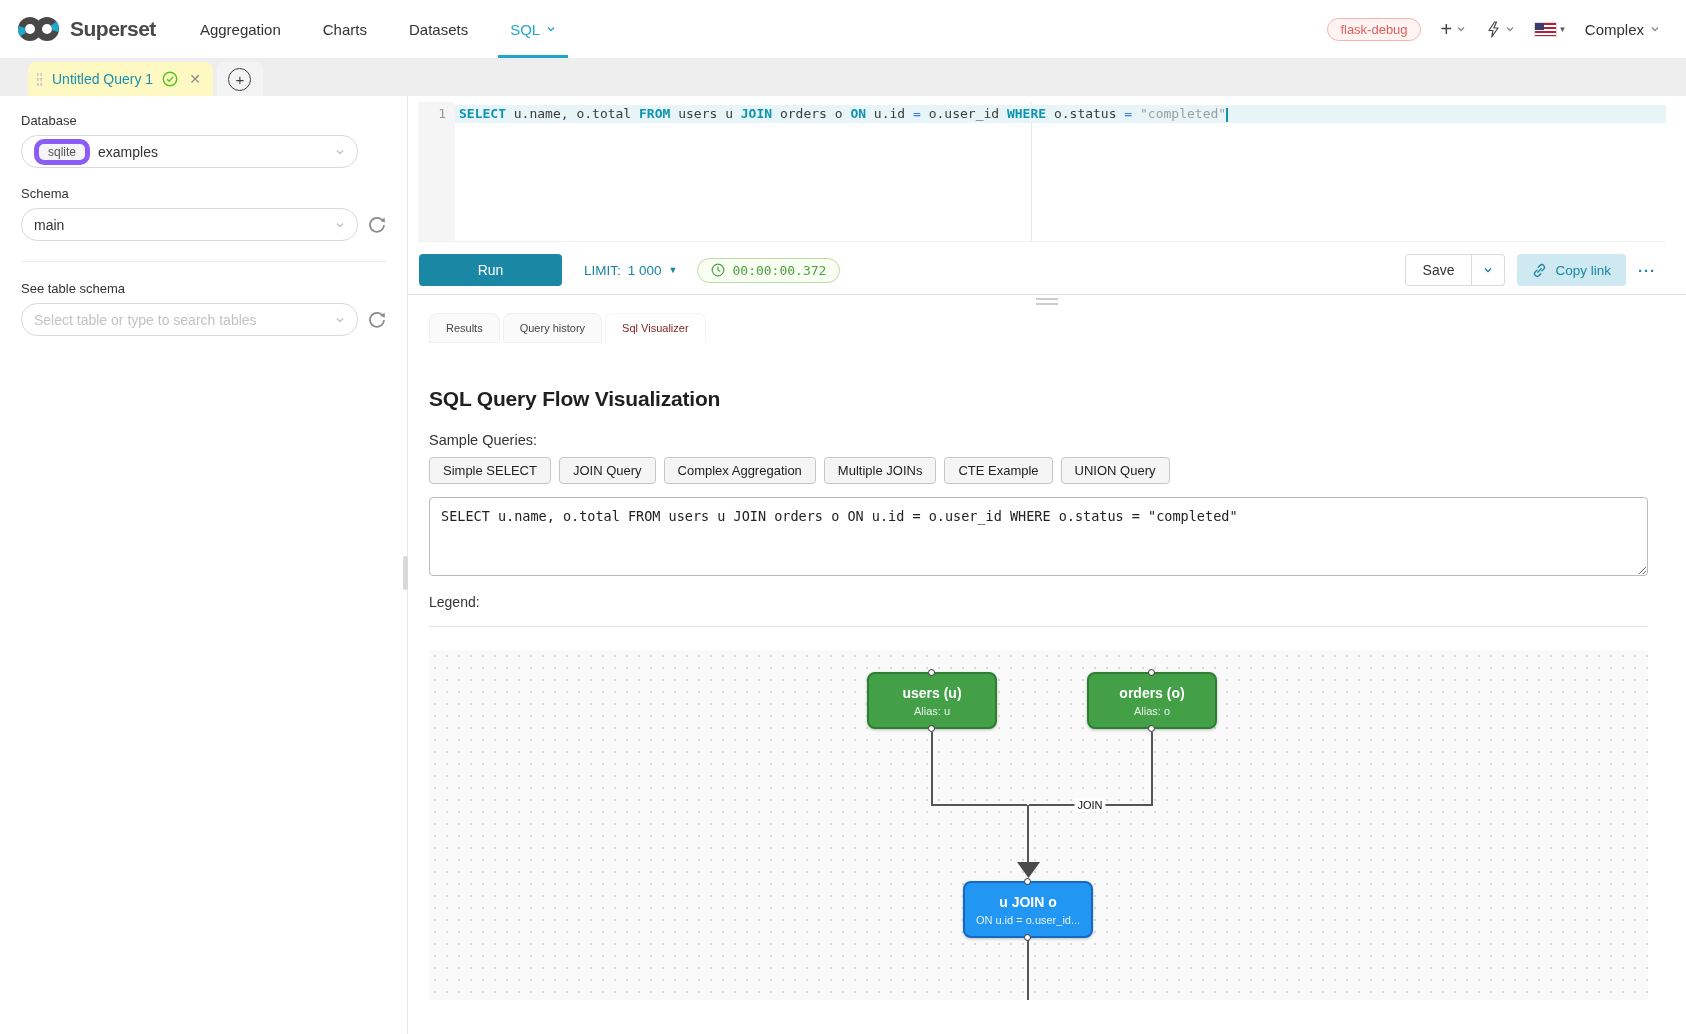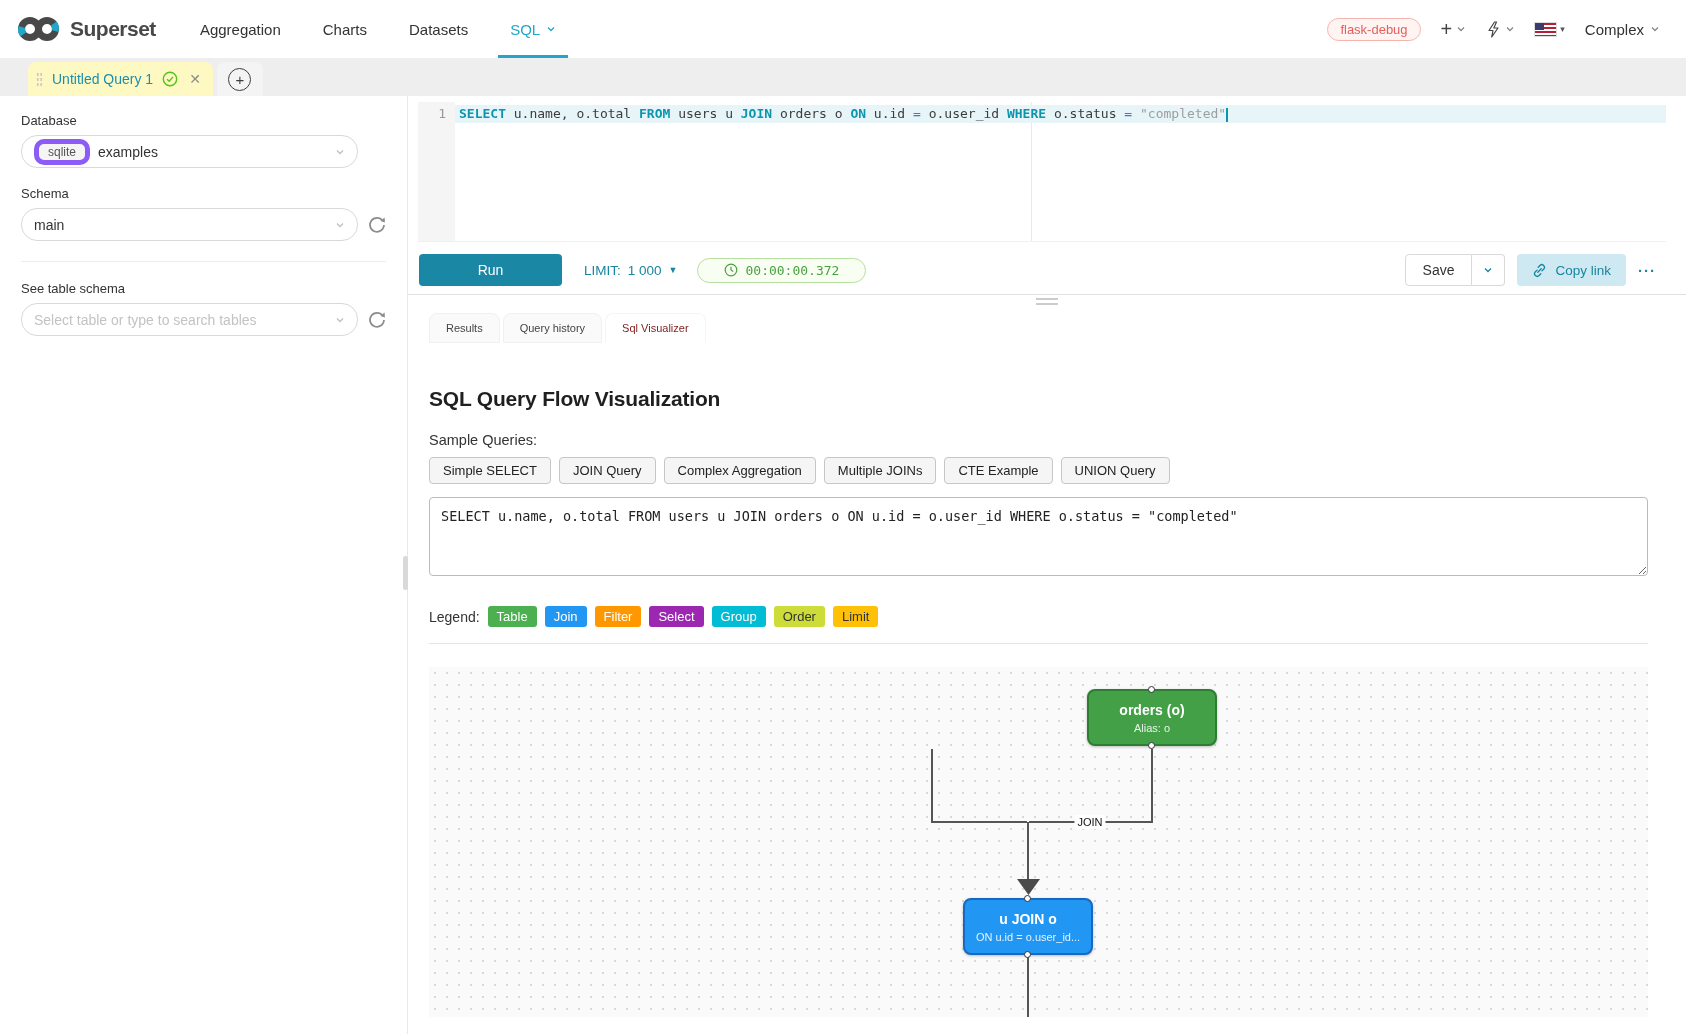--- a/index.html
+++ b/index.html
@@ -58,21 +58,21 @@
   .tok-kw { color:#0d95b0; font-weight:bold; }
   .tok-op { color:#3e77dd; }
   .tok-str { color:#9e9e9e; }
   .cursor { display:inline-block; width:2px; height:14px; background:#0d95b0; vertical-align:middle; }
 
   
   .run-row { display:flex; align-items:center; margin:12px 30px 0 11px; height:32px; }
   .run-btn { width:143px; height:32px; background:#1a87a5; color:#fff; font-size:14px; border:none; border-radius:4px; cursor:pointer; }
   .limit-group { display:flex; align-items:center; gap:7px; margin-left:22px; color:#1985a0; font-size:13.5px; cursor:pointer; }
   .limit-caret { font-size:9px; color:#1985a0; }
-  .timer { display:flex; align-items:center; gap:7px; margin-left:20px; border:1px solid #b7dfa2; background:#f8fff2; color:#4aa03f; border-radius:14px; padding:4px 26px; font-family:"DejaVu Sans Mono", monospace; font-size:13px; }
+  .timer { display:flex; align-items:center; gap:7px; margin-left:20px; border:1px solid #b7dfa2; background:#f8fff2; color:#4aa03f; border-radius:14px; padding:4px 13px; font-family:"DejaVu Sans Mono", monospace; font-size:13px; }
   .toolbar-right { margin-left:auto; display:flex; align-items:center; gap:12px; }
   .save-group { display:flex; }
   .save-btn { height:32px; padding:0 17px; background:#fff; border:1px solid #d9d9d9; border-radius:4px 0 0 4px; font-size:14px; color:#333; cursor:pointer; }
   .save-caret-btn { height:32px; width:33px; background:#fff; border:1px solid #d9d9d9; border-left:none; border-radius:0 4px 4px 0; display:flex; align-items:center; justify-content:center; cursor:pointer; }
   .copy-link-btn { height:32px; display:flex; align-items:center; gap:8px; padding:0 15px; background:#cfe9f2; color:#1985a0; border:none; border-radius:4px; font-size:13.5px; cursor:pointer; }
   .more-btn { color:#1985a0; font-size:15px; font-weight:bold; letter-spacing:1px; cursor:pointer; }
 
   
   .south { margin-top:8px; border-top:1px solid #e0e0e0; position:relative; }
   .split-handle { position:absolute; top:3px; left:50%; transform:translateX(-50%); width:22px; height:7px; border-top:2px solid #ccc; border-bottom:2px solid #ccc; cursor:row-resize; }
@@ -82,21 +82,21 @@
 
   
   .panel { padding:44px 38px 0 21px; }
   .panel h2 { font-size:21px; color:#1f1f1f; letter-spacing:-0.2px; }
   .auto-row { display:flex; align-items:center; gap:9px; margin-top:21px; font-size:15px; color:#222; }
   .auto-row input { width:16px; height:16px; accent-color:#2673e8; }
   .samples-label { margin-top:21px; font-size:14.5px; color:#333; }
   .sample-buttons { display:flex; gap:8px; margin-top:9px; }
   .sample-btn { background:#f5f5f5; border:1px solid #c6c6c6; border-radius:4px; padding:5px 13px; font-size:13px; color:#222; cursor:pointer; }
   .query-box { margin-top:13px; width:100%; height:79px; border:1px solid #bbb; border-radius:4px; padding:9px 11px; font-family:"DejaVu Sans Mono", monospace; font-size:13.5px; color:#222; resize:both; line-height:1.45; }
-  .legend-row { display:flex; align-items:center; gap:8px; margin-top:26px; font-size:14px; color:#333; }
+  .legend-row { display:flex; align-items:center; gap:8px; margin-top:14px; font-size:14px; color:#333; }
   .legend-chip { padding:3px 9px; border-radius:3px; font-size:13px; }
   .panel-divider { border:none; border-top:1px solid #e5e5e5; margin-top:16px; }
 
   
   .flow-canvas { margin-top:23px; width:100%; height:350px; background:#fafafa;
     background-image:radial-gradient(circle,#d8d8d8 1px,transparent 1.2px); background-size:12px 12px;
     position:relative; overflow:hidden; }
   .edge-svg { position:absolute; inset:0; width:100%; height:100%; }
   .edge { stroke:#555; stroke-width:2; fill:none; }
   .arrowhead { fill:#4a4a4a; }
@@ -296,42 +296,39 @@
             <button class="sample-btn">Multiple JOINs</button>
             <button class="sample-btn">CTE Example</button>
             <button class="sample-btn">UNION Query</button>
           </div>
         
 
         <textarea class="query-box" spellcheck="false" style="">SELECT u.name, o.total FROM users u JOIN orders o ON u.id = o.user_id WHERE o.status = "completed"</textarea>
 
         <div class="legend-row">
           <span>Legend:</span>
-          <span class="legend-chips" style="display:flex;gap:8px;">
-              <span class="legend-chip" style="background: rgb(76, 175, 80); color: rgb(255, 255, 255);">Table</span>
-              <span class="legend-chip" style="background: rgb(33, 150, 243); color: rgb(255, 255, 255);">Join</span>
-              <span class="legend-chip" style="background: rgb(255, 152, 0); color: rgb(255, 255, 255);">Filter</span>
-              <span class="legend-chip" style="background: rgb(156, 39, 176); color: rgb(255, 255, 255);">Select</span>
-              <span class="legend-chip" style="background: rgb(0, 188, 212); color: rgb(255, 255, 255);">Group</span>
-              <span class="legend-chip" style="background: rgb(205, 220, 57); color: rgb(51, 51, 51);">Order</span>
-              <span class="legend-chip" style="background: rgb(255, 193, 7); color: rgb(51, 51, 51);">Limit</span>
-            </span>
         </div>
         
 
         <hr class="panel-divider">
 
         <div class="flow-canvas" id="flow-canvas">
           <svg class="edge-svg" id="edge-svg">
               <path d="M 503 82 L 503 155 L 598 155" class="edge"></path>
               <path d="M 723 82 L 723 155 L 600 155" class="edge"></path>
               <path d="M 599 155 L 599 214" class="edge"></path>
               <path d="M 599 290 L 599 350" class="edge"></path>
               <polygon points="588,212 611,212 599.5,228" class="arrowhead"></polygon>
             </svg>
+        <div class="flow-node" style="left: 438px; top: 22px; width: 130px; height: 57px; background: rgb(67, 160, 71); border-color: rgb(45, 125, 50);">
+              <div class="node-title">users (u)</div>
+              <div class="node-sub">Alias: u</div>
+              <span class="port port-top"></span>
+              <span class="port port-bottom"></span>
+            </div>
             <div class="flow-node" style="left: 658px; top: 22px; width: 130px; height: 57px; background: rgb(67, 160, 71); border-color: rgb(45, 125, 50);">
               <div class="node-title">orders (o)</div>
               <div class="node-sub">Alias: o</div>
               <span class="port port-top"></span>
               <span class="port port-bottom"></span>
             </div>
             <div class="flow-node" style="left: 534px; top: 231px; width: 130px; height: 57px; background: rgb(33, 150, 243); border-color: rgb(23, 105, 192);">
               <div class="node-title">u JOIN o</div>
               <div class="node-sub">ON u.id = o.user_id...</div>
               <span class="port port-top"></span>

